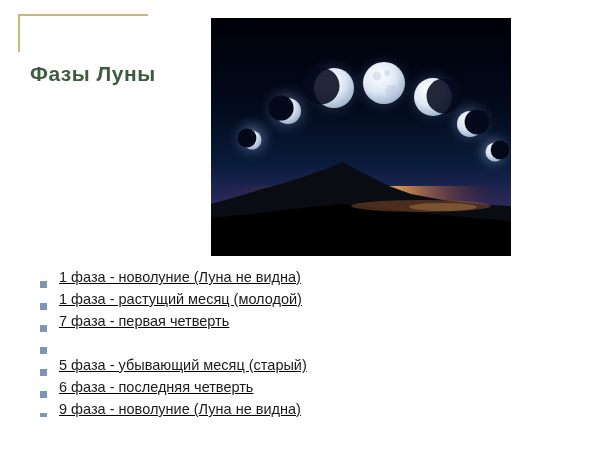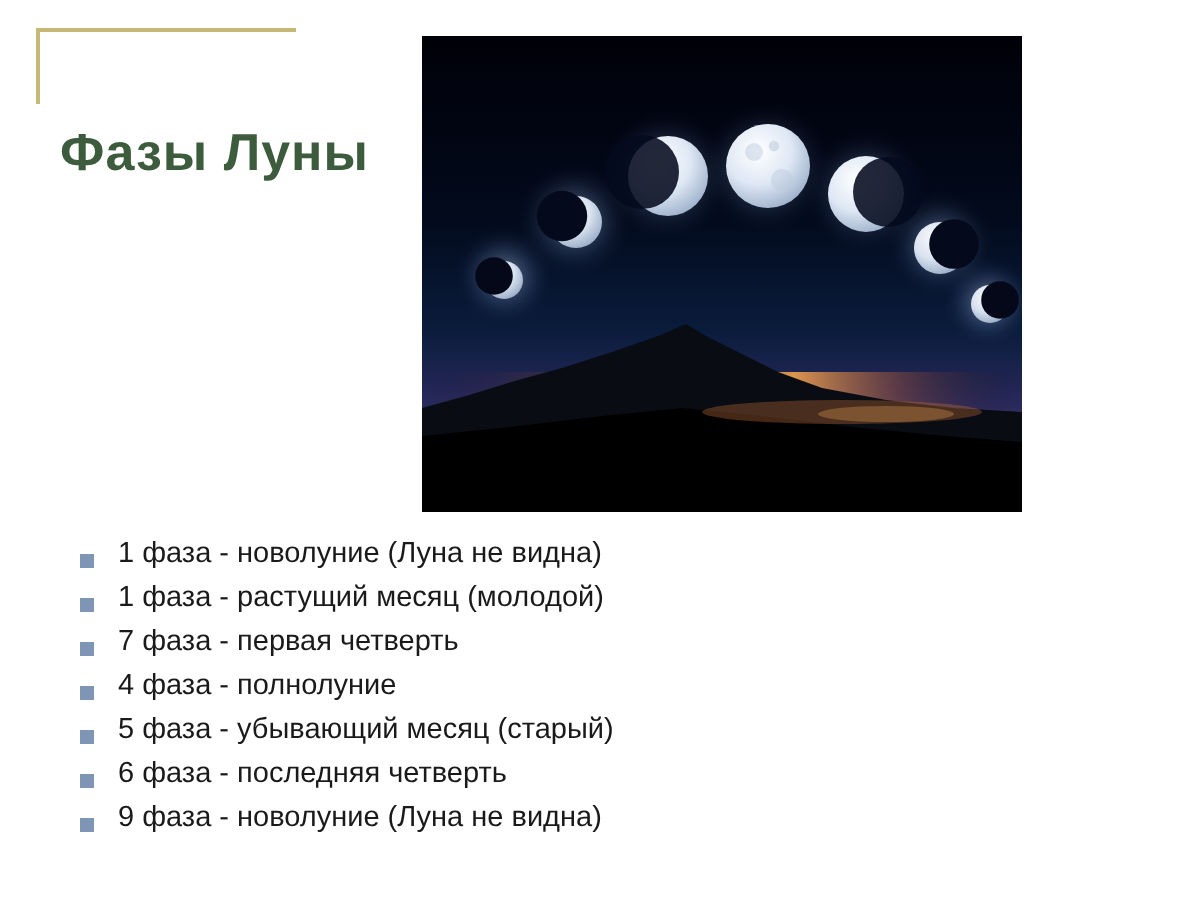--- a/index.html
+++ b/index.html
@@ -42,21 +42,21 @@
     height: 0;
     border-top: 2px solid #c8b878;
   }
 
   
   .title {
     position: absolute;
     left: 30px;
     top: 62px;
     width: 200px;
-    font-size: 26px;
+    font-size: 21px;
     font-weight: bold;
     color: #3d5c3d;
     letter-spacing: 0.5px;
     line-height: 1.15;
   }
 
   
   .moon-image {
     position: absolute;
     left: 211px;
@@ -72,23 +72,24 @@
 
   
   .bullet-list {
     position: absolute;
     left: 40px;
     top: 266px;
     width: 520px;
   }
   .bullet-row {
     display: flex;
-    align-items: center;
+    align-items: flex-end;
     height: 22px;
     margin-bottom: 0px;
+    text-decoration: underline;
   }
   .bullet-marker {
     width: 7px;
     height: 7px;
     background: #7e95b5;
     margin-top: 7px;
     margin-right: 12px;
     flex: 0 0 auto;
   }
   .bullet-text {
@@ -216,21 +217,20 @@
     <div class="bullet-row">
       <span class="bullet-marker"></span>
       <span class="bullet-text">1 фаза - растущий месяц (молодой)</span>
     </div>
     <div class="bullet-row">
       <span class="bullet-marker"></span>
       <span class="bullet-text">7 фаза - первая четверть</span>
     </div>
     <div class="bullet-row">
       <span class="bullet-marker"></span>
-      <span class="bullet-text">4 фаза - полнолуние</span>
     </div>
     <div class="bullet-row">
       <span class="bullet-marker"></span>
       <span class="bullet-text">5 фаза - убывающий месяц (старый)</span>
     </div>
     <div class="bullet-row">
       <span class="bullet-marker"></span>
       <span class="bullet-text">6 фаза - последняя четверть</span>
     </div>
     <div class="bullet-row">

